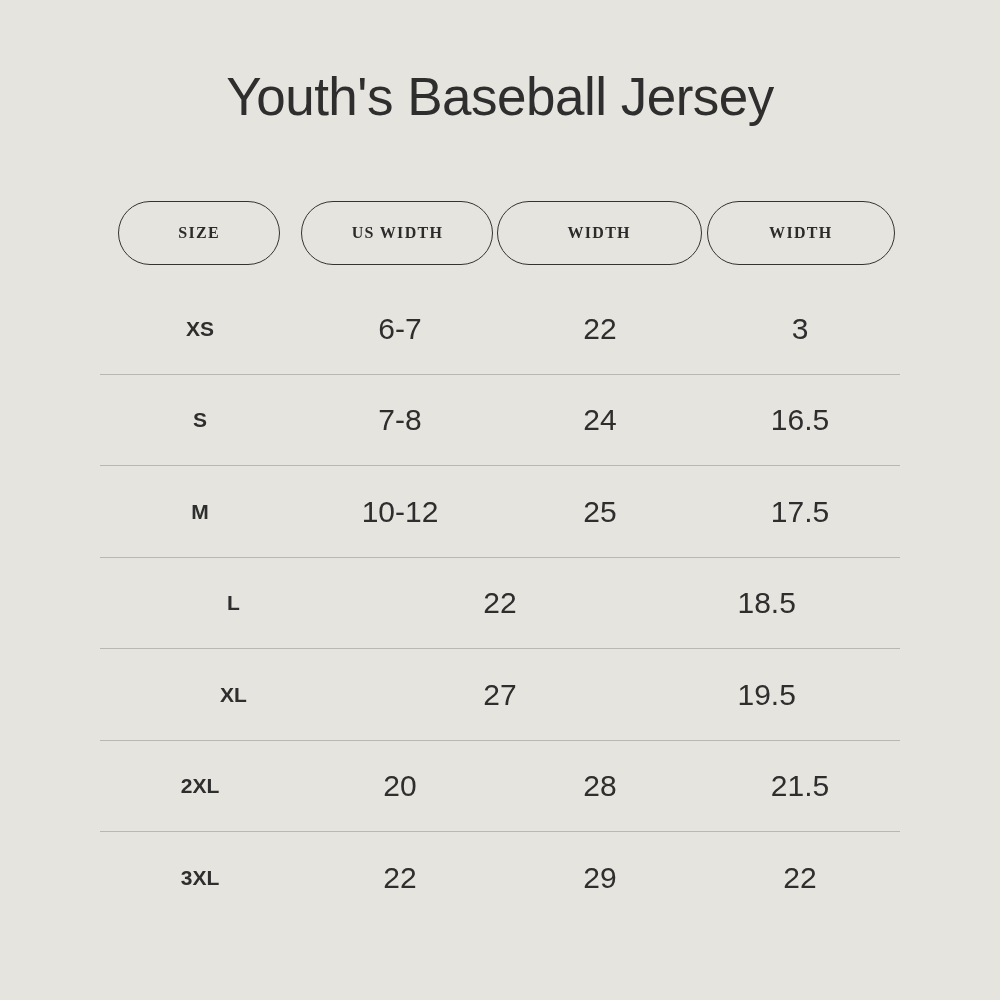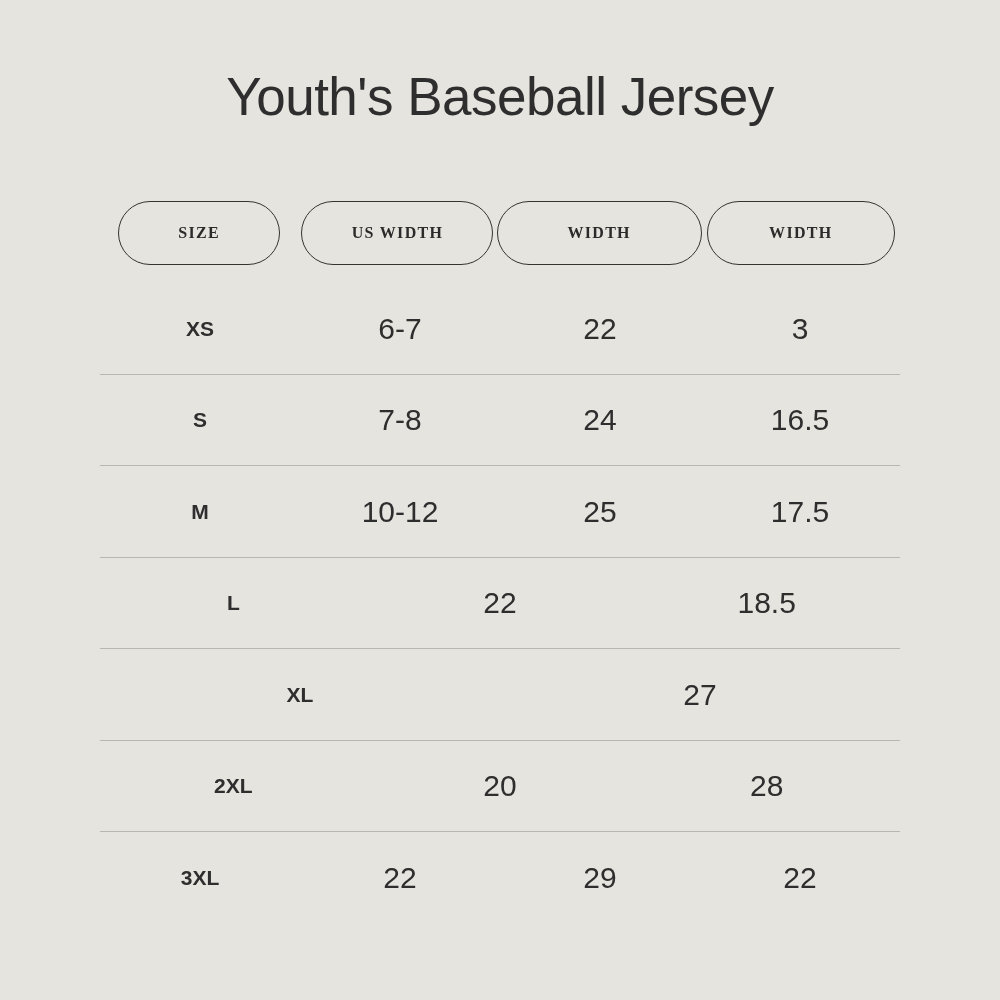--- a/index.html
+++ b/index.html
@@ -137,26 +137,28 @@
 
       <div class="data-row">
         <div class="cell size">L</div>
         <div class="cell">22</div>
         <div class="cell">18.5</div>
       </div>
 
       <div class="data-row">
         <div class="cell size">XL</div>
         <div class="cell">27</div>
+        <div class="cell">19.5</div>
       </div>
 
       <div class="data-row">
         <div class="cell size">2XL</div>
         <div class="cell">20</div>
         <div class="cell">28</div>
+        <div class="cell">21.5</div>
       </div>
 
       <div class="data-row">
         <div class="cell size">3XL</div>
         <div class="cell">22</div>
         <div class="cell">29</div>
         <div class="cell">22</div>
       </div>
 
     </div>

